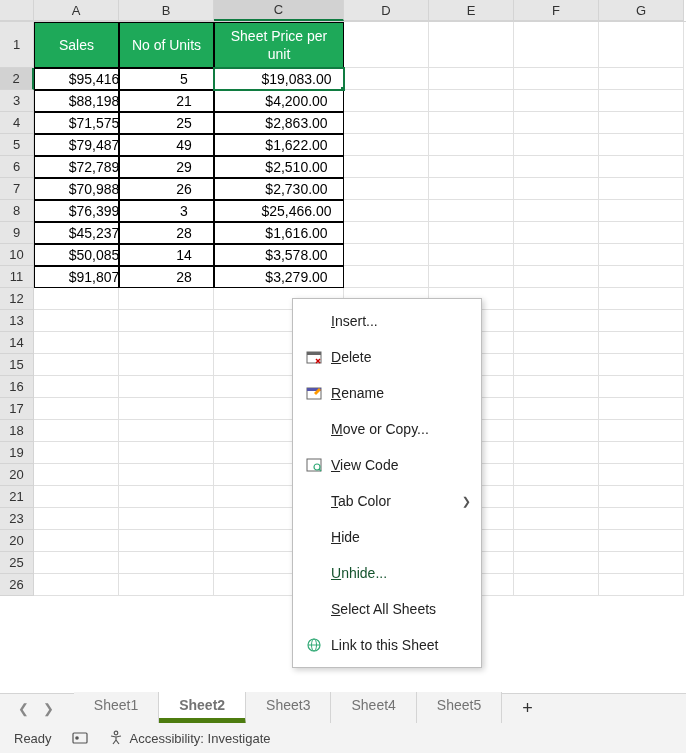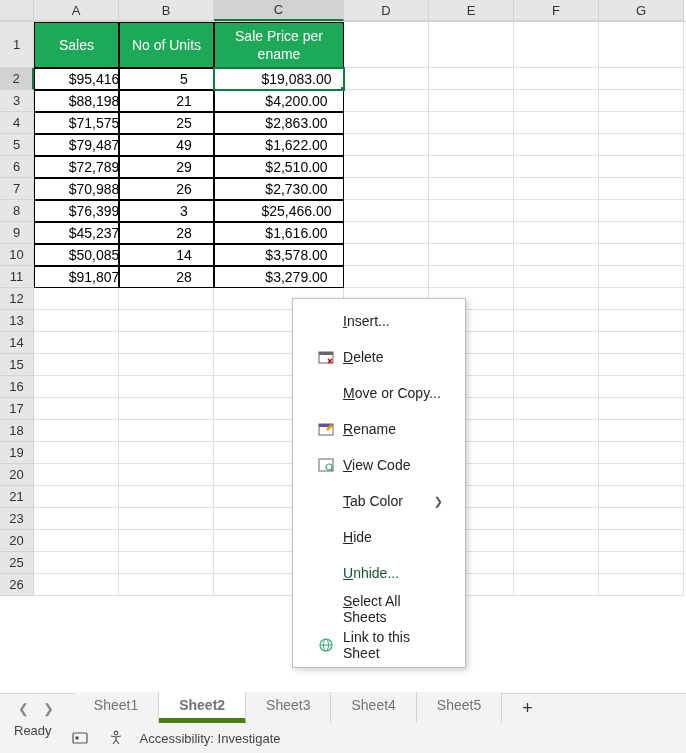--- a/index.html
+++ b/index.html
@@ -172,45 +172,46 @@
       cursor: pointer;
     }
     
     .status-bar {
       position: absolute;
       bottom: 0;
       left: 0;
       right: 0;
       height: 30px;
       display: flex;
+      align-items: center;
       background: #f3f3f3;
       padding-left: 14px;
       gap: 20px;
       font-size: 13px;
       color: #444;
     }
     .status-icon {
       display: flex;
       align-items: center;
     }
     .accessibility {
       display: flex;
       align-items: center;
-      gap: 16px;
+      gap: 6px;
     }
     
     .context-menu {
       position: absolute;
       top: 298px;
       left: 292px;
-      width: 174px;
+      width: 190px;
       background: #fff;
       border: 1px solid #bebebe;
       box-shadow: 2px 2px 6px rgba(0,0,0,0.2);
-      padding: 4px 12px;
+      padding: 4px 0;
       z-index: 100;
     }
     .menu-item {
       display: flex;
       align-items: center;
       height: 36px;
       padding: 0 10px;
       cursor: pointer;
       font-size: 14px;
       color: #222;
@@ -252,21 +253,21 @@
     <div class="col-header col-f">F</div>
     <div class="col-header col-g">G</div>
   </div>
 
   <div class="grid-body">
 
     <div class="row row-h1">
       <div class="row-header" style="height:46px">1</div>
       <div class="cell header-cell col-a">Sales</div>
       <div class="cell header-cell col-b">No of Units</div>
-      <div class="cell header-cell col-c">Sale Price per ename</div>
+      <div class="cell header-cell col-c">Sheet Price per unit</div>
       <div class="cell col-d"></div>
       <div class="cell col-e"></div>
       <div class="cell col-f"></div>
       <div class="cell col-g"></div>
     </div>
 
     <div id="data-rows">
         <div class="row row-std">
     <div class="row-header selected">2</div>
     <div class="cell data-cell col-a">$95,416</div>
@@ -523,32 +524,32 @@
       <svg width="16" height="16">
           <rect x="1" y="3" width="14" height="11" fill="none" stroke="#666" stroke-width="1"></rect>
           <rect x="1" y="3" width="14" height="3" fill="#666"></rect>
           <line x1="10" y1="10" x2="14" y2="14" stroke="#c00" stroke-width="1.5"></line>
           <line x1="14" y1="10" x2="10" y2="14" stroke="#c00" stroke-width="1.5"></line>
         </svg>
     </span>
     <span class="menu-label"><u>D</u>elete</span>
   </div>
   <div class="menu-item">
-    <span class="menu-icon"></span>
-    <span class="menu-label"><u>M</u>ove or Copy...</span>
-  </div>
-  <div class="menu-item">
     <span class="menu-icon">
       <svg width="16" height="16">
           <rect x="1" y="3" width="14" height="11" fill="none" stroke="#666" stroke-width="1"></rect>
           <rect x="1" y="3" width="14" height="3" fill="#55a"></rect>
           <path d="M8 8 L13 3 L15 5 L10 10 Z" fill="#f90"></path>
         </svg>
     </span>
     <span class="menu-label"><u>R</u>ename</span>
+  </div>
+  <div class="menu-item">
+    <span class="menu-icon"></span>
+    <span class="menu-label"><u>M</u>ove or Copy...</span>
   </div>
   <div class="menu-item">
     <span class="menu-icon">
       <svg width="16" height="16">
           <rect x="1" y="2" width="14" height="12" fill="none" stroke="#666" stroke-width="1"></rect>
           <circle cx="11" cy="10" r="3" fill="none" stroke="#3a7" stroke-width="1.2"></circle>
           <line x1="13" y1="12" x2="15" y2="14" stroke="#3a7" stroke-width="1.2"></line>
         </svg>
     </span>
     <span class="menu-label"><u>V</u>iew Code</span>

